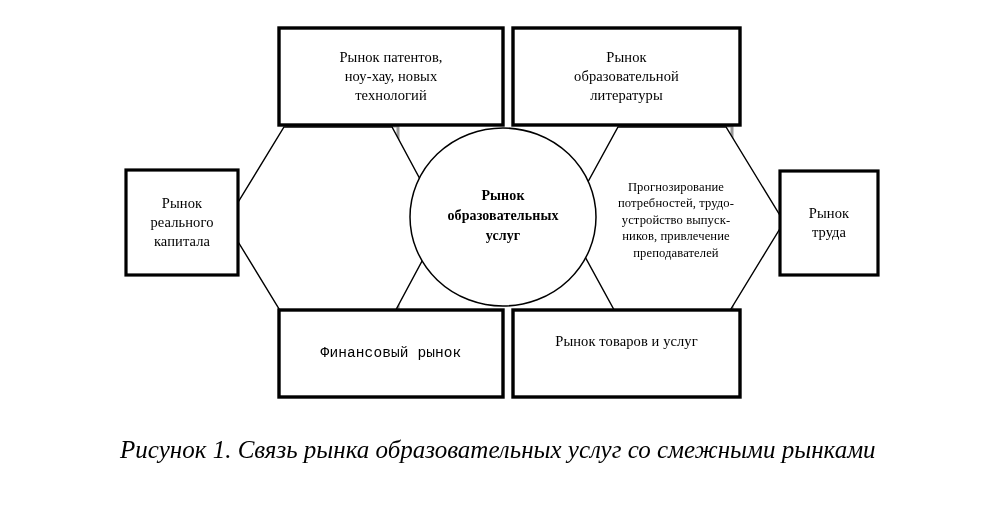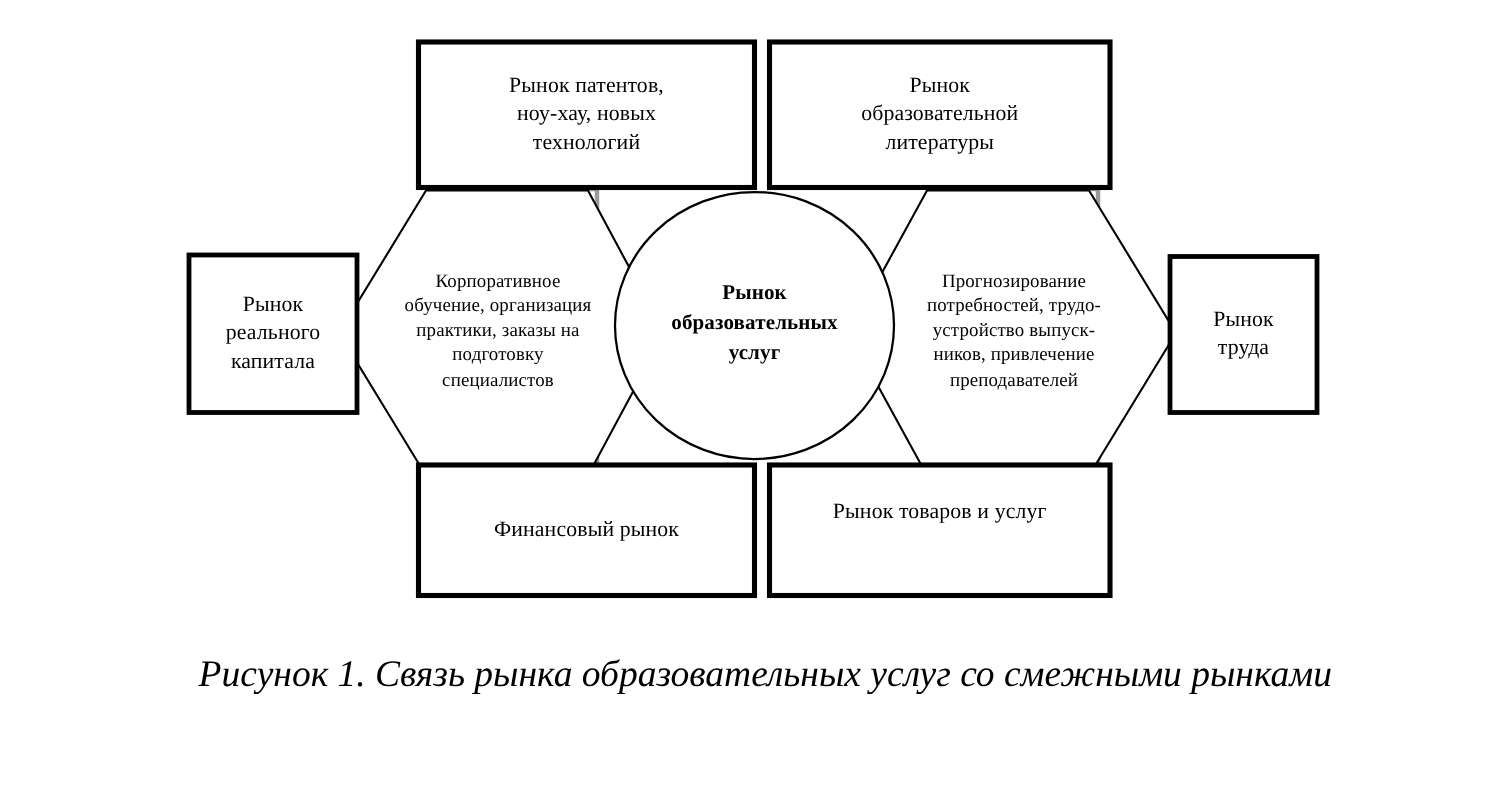--- a/index.html
+++ b/index.html
@@ -59,21 +59,21 @@
     font-size: 14px;
     font-weight: bold;
     line-height: 1.45;
   }
 
   #caption {
     position: absolute;
     left: 0;
     top: 432px;
     width: 1008px;
-    text-align: right;
+    text-align: left;
     font-style: italic;
     font-size: 25px;
     line-height: 1.42;
     padding: 0 120px;
     box-sizing: border-box;
   }
 </style>
 </head>
 <body>
 
@@ -108,29 +108,24 @@
 образовательной
 литературы</div>
 
   <div class="node-label box-label" style="left:126px; top:170px; width:112px; height:105px;">Рынок
 реального
 капитала</div>
 
   <div class="node-label box-label" style="left:780px; top:171px; width:98px; height:104px;">Рынок
 труда</div>
 
-  <div class="node-label box-label" style="left:279px; top:310px; width:224px; height:87px;">Финансовый рынок</div>
+  <div class="node-label box-label" style="left:279px; top:310px; width:224px; height:87px;font-family:Liberation Mono, monospace;">Финансовый рынок</div>
 
   <div class="node-label box-label" style="left:513px; top:310px; width:227px; height:64px;">Рынок товаров и услуг</div>
 
-  <div class="node-label hex-label" style="left:232px; top:155px; width:200px; height:130px;">Корпоративное
-обучение, организация
-практики, заказы на
-подготовку
-специалистов</div>
 
   <div class="node-label hex-label" style="left:576px; top:155px; width:200px; height:130px;font-family:Liberation Serif, serif;">Прогнозирование
 потребностей, трудо-
 устройство выпуск-
 ников, привлечение
 преподавателей</div>
 
   <div class="node-label core-label" style="left:413px; top:166px; width:180px; height:100px;">Рынок
 образовательных
 услуг</div>

